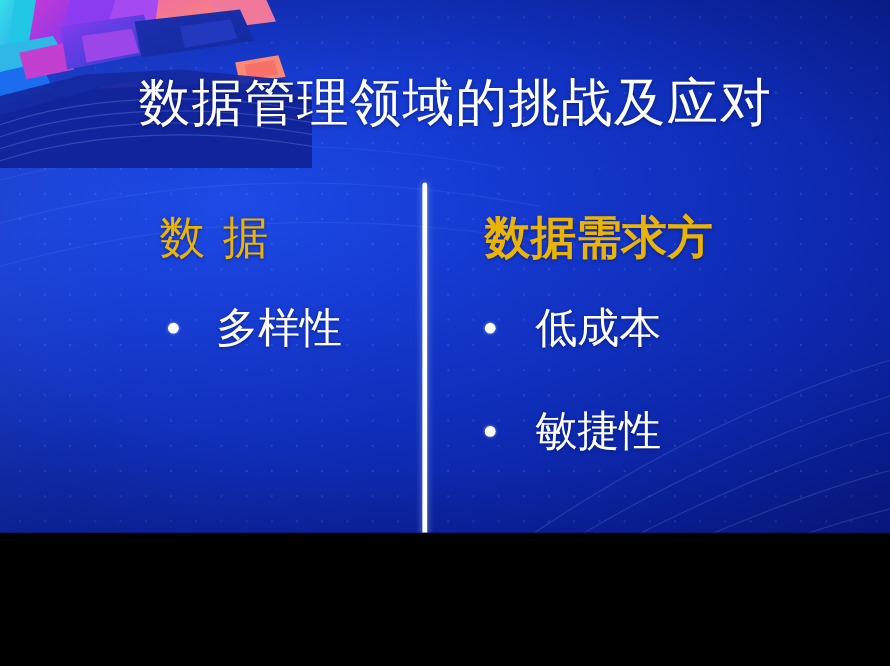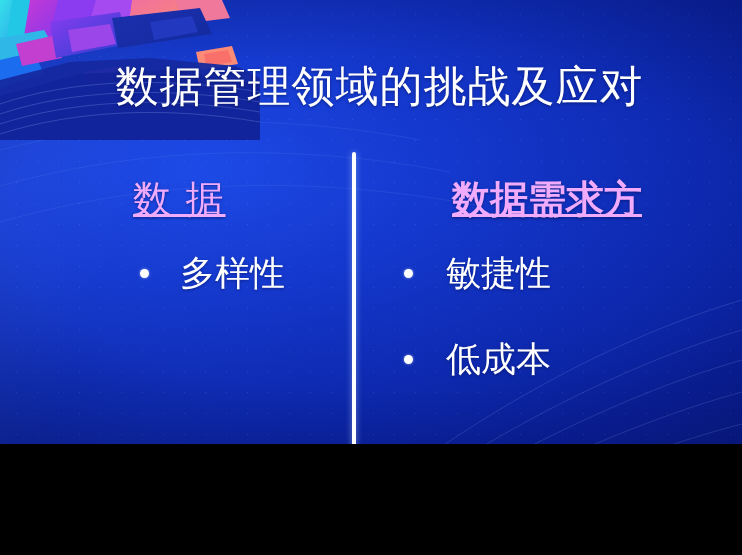--- a/index.html
+++ b/index.html
@@ -106,44 +106,41 @@
   }
 
   .col {
     position: absolute;
     top: 0;
   }
   .col-left  { left: 120px; width: 230px; }
   .col-right { left: 392px; width: 250px; }
 
   .col-head {
-    color: #f0abfc;
+    color: #eab308;
     font-size: 38px;
     line-height: 1;
     white-space: nowrap;
     text-shadow: 0 1px 3px rgba(3,12,70,0.5);
-    text-decoration: underline;
   }
   .col-left .col-head {
     padding-left: 13px;
     letter-spacing: 2px;
     font-weight: 400;
   }
   .col-right .col-head {
     padding-left: 12px;
     font-weight: 700;
     letter-spacing: 0px;
-    text-align: right;
   }
 
   .bullets {
     list-style: none;
     margin: 0;
     padding: 0;
-    font-family: Liberation Serif, serif;
   }
   .bullet-row {
     display: flex;
     align-items: center;
     height: 62px;
   }
   .bullet-left  { margin-top: 24px; }
   .bullet-right { margin-top: 24px; }
 
   .dot {
@@ -270,23 +267,23 @@
           <span class="bullet-text">多样性</span>
         </li>
       </ul>
     </div>
 
     <div class="col col-right">
       <div class="col-head">数据需求方</div>
       <ul class="bullets">
         <li class="bullet-row bullet-right">
           <span class="dot"></span>
-          <span class="bullet-text">敏捷性</span>
+          <span class="bullet-text">低成本</span>
         </li>
         <li class="bullet-row bullet-right">
           <span class="dot"></span>
-          <span class="bullet-text">低成本</span>
+          <span class="bullet-text">敏捷性</span>
         </li>
       </ul>
     </div>
 
   </div>
 </div>
 
 </body></html>

